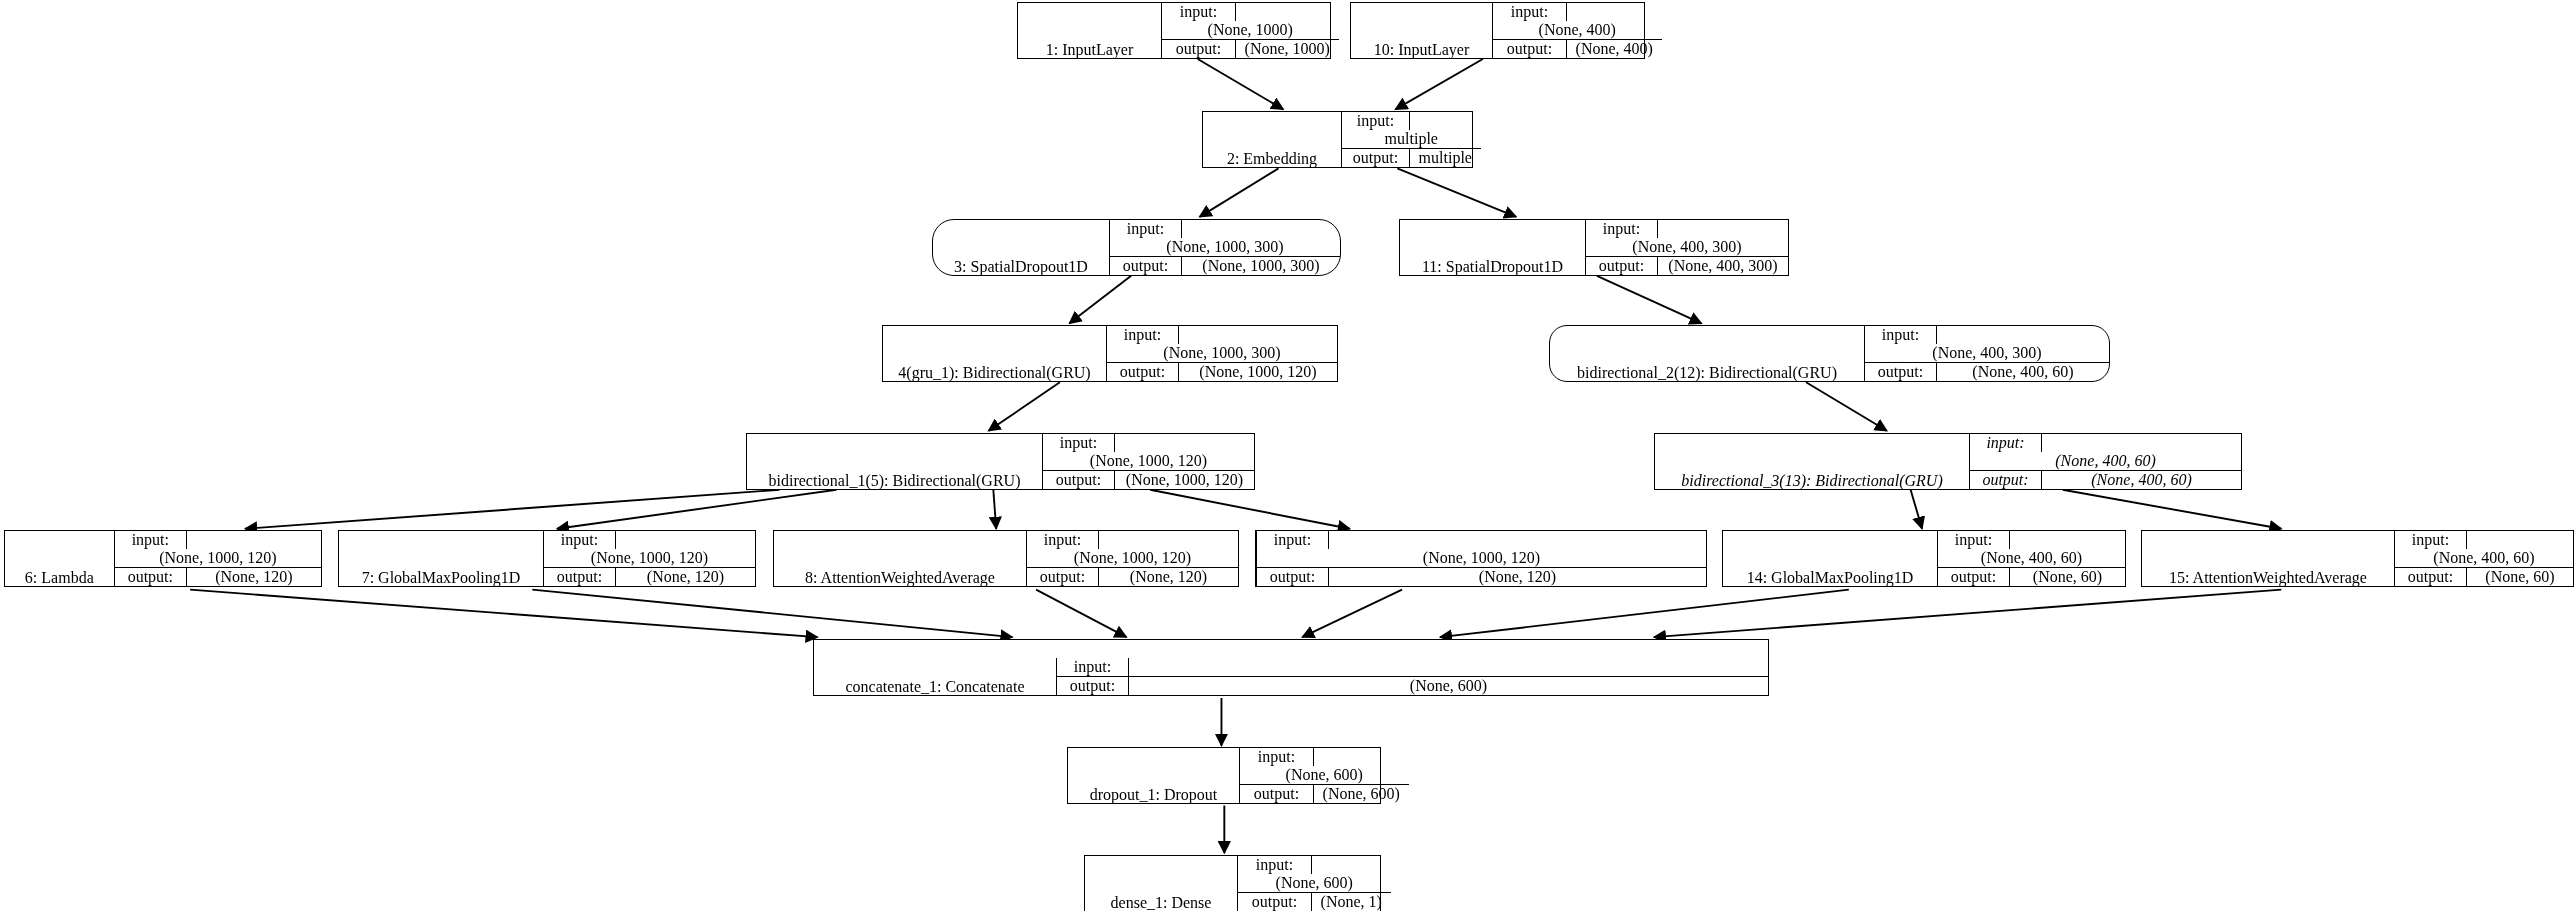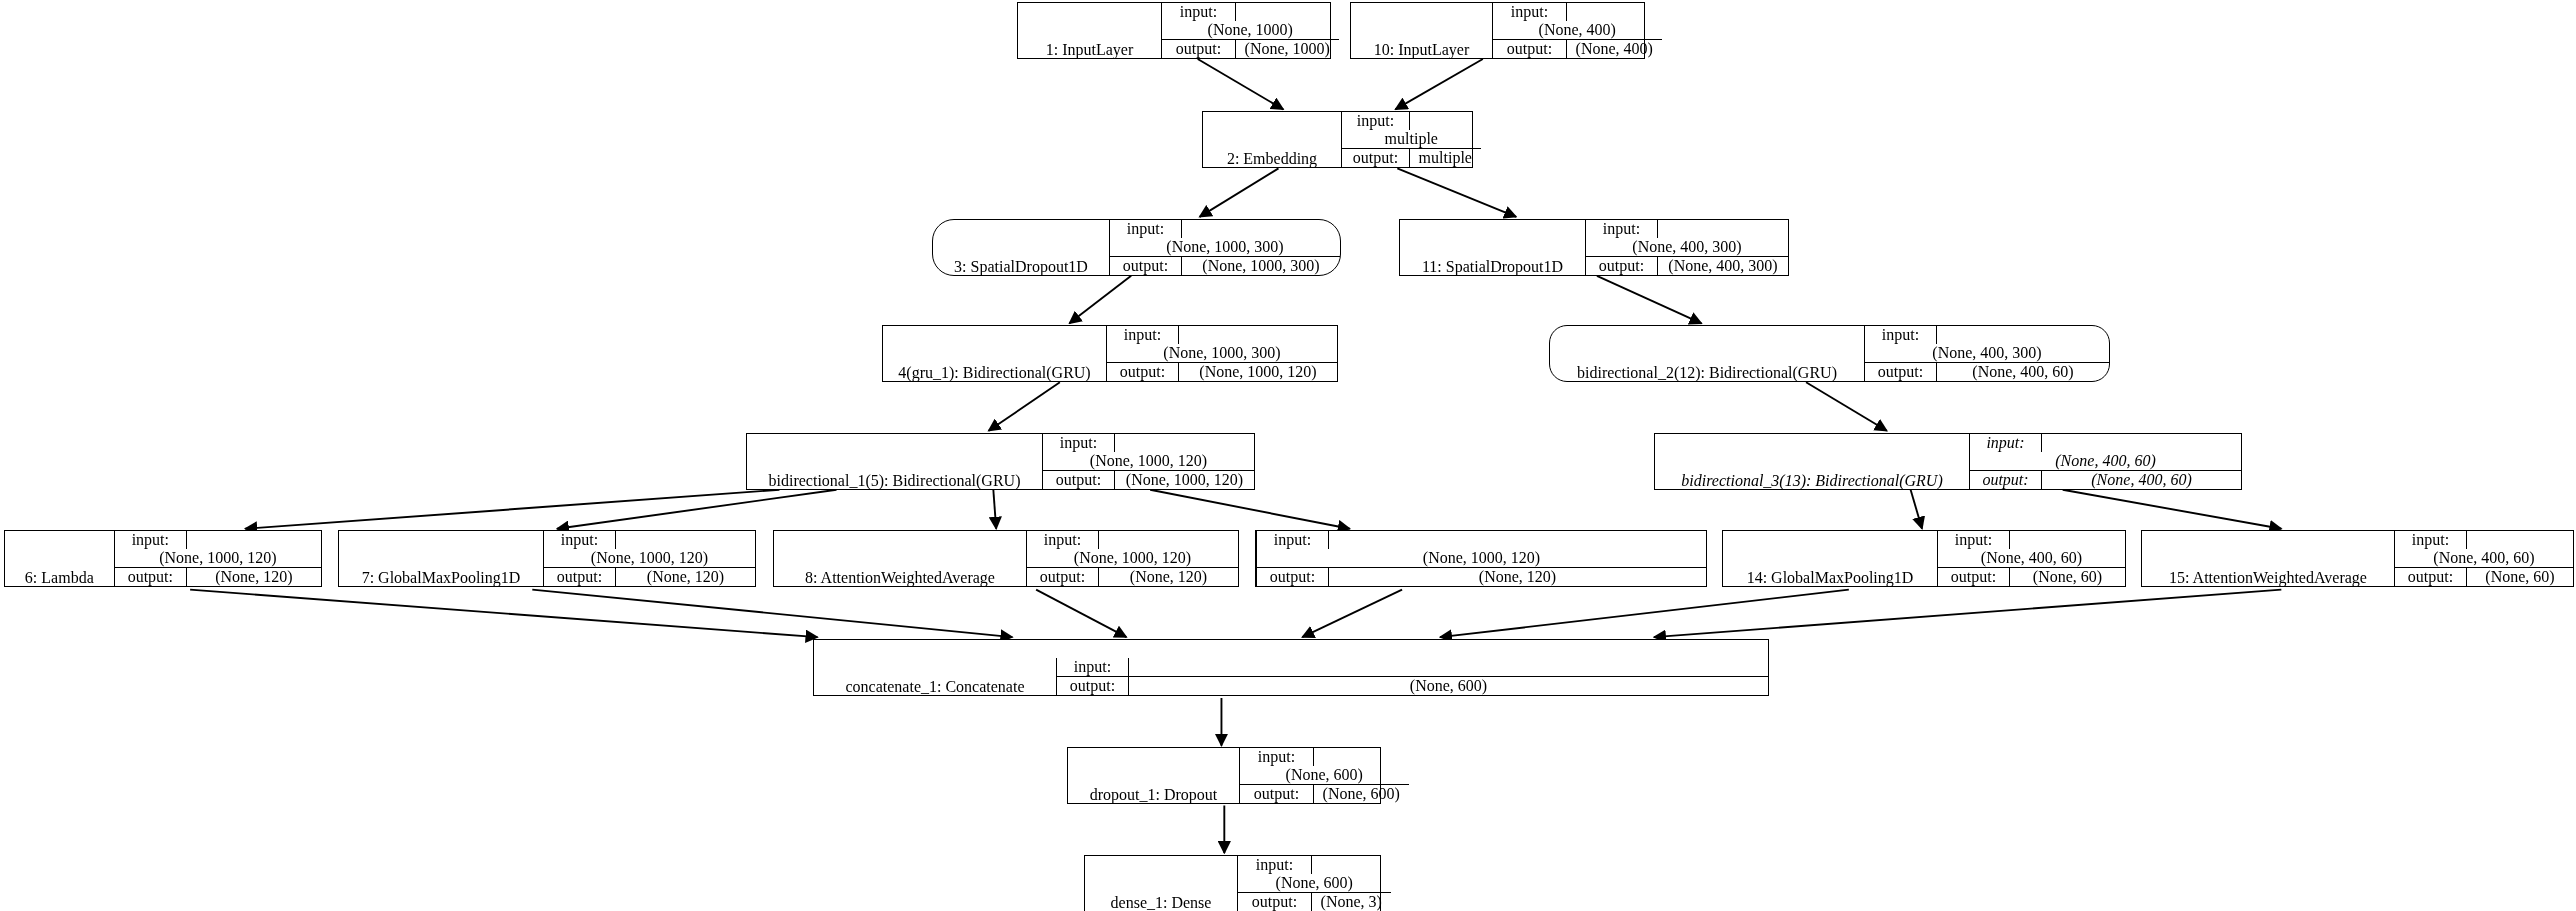--- a/index.html
+++ b/index.html
@@ -315,19 +315,19 @@
       </div>
       <div class="node" style="left: 1084px; top: 855px; width: 297px;">
         <div class="namecell" style="width: 152px; min-width: 152px;">dense_1: Dense</div>
         <div class="shapes">
           <div class="srow top">
             <div class="lbl" style="width: 74px; min-width: 74px;">input:</div>
             <div class="val">(None, 600)</div>
           </div>
           <div class="srow bot">
             <div class="lbl" style="width: 74px; min-width: 74px;">output:</div>
-            <div class="val">(None, 3)</div>
+            <div class="val">(None, 1)</div>
           </div>
         </div>
       </div>
     </div>
 </div>
 
 
 </body></html>

